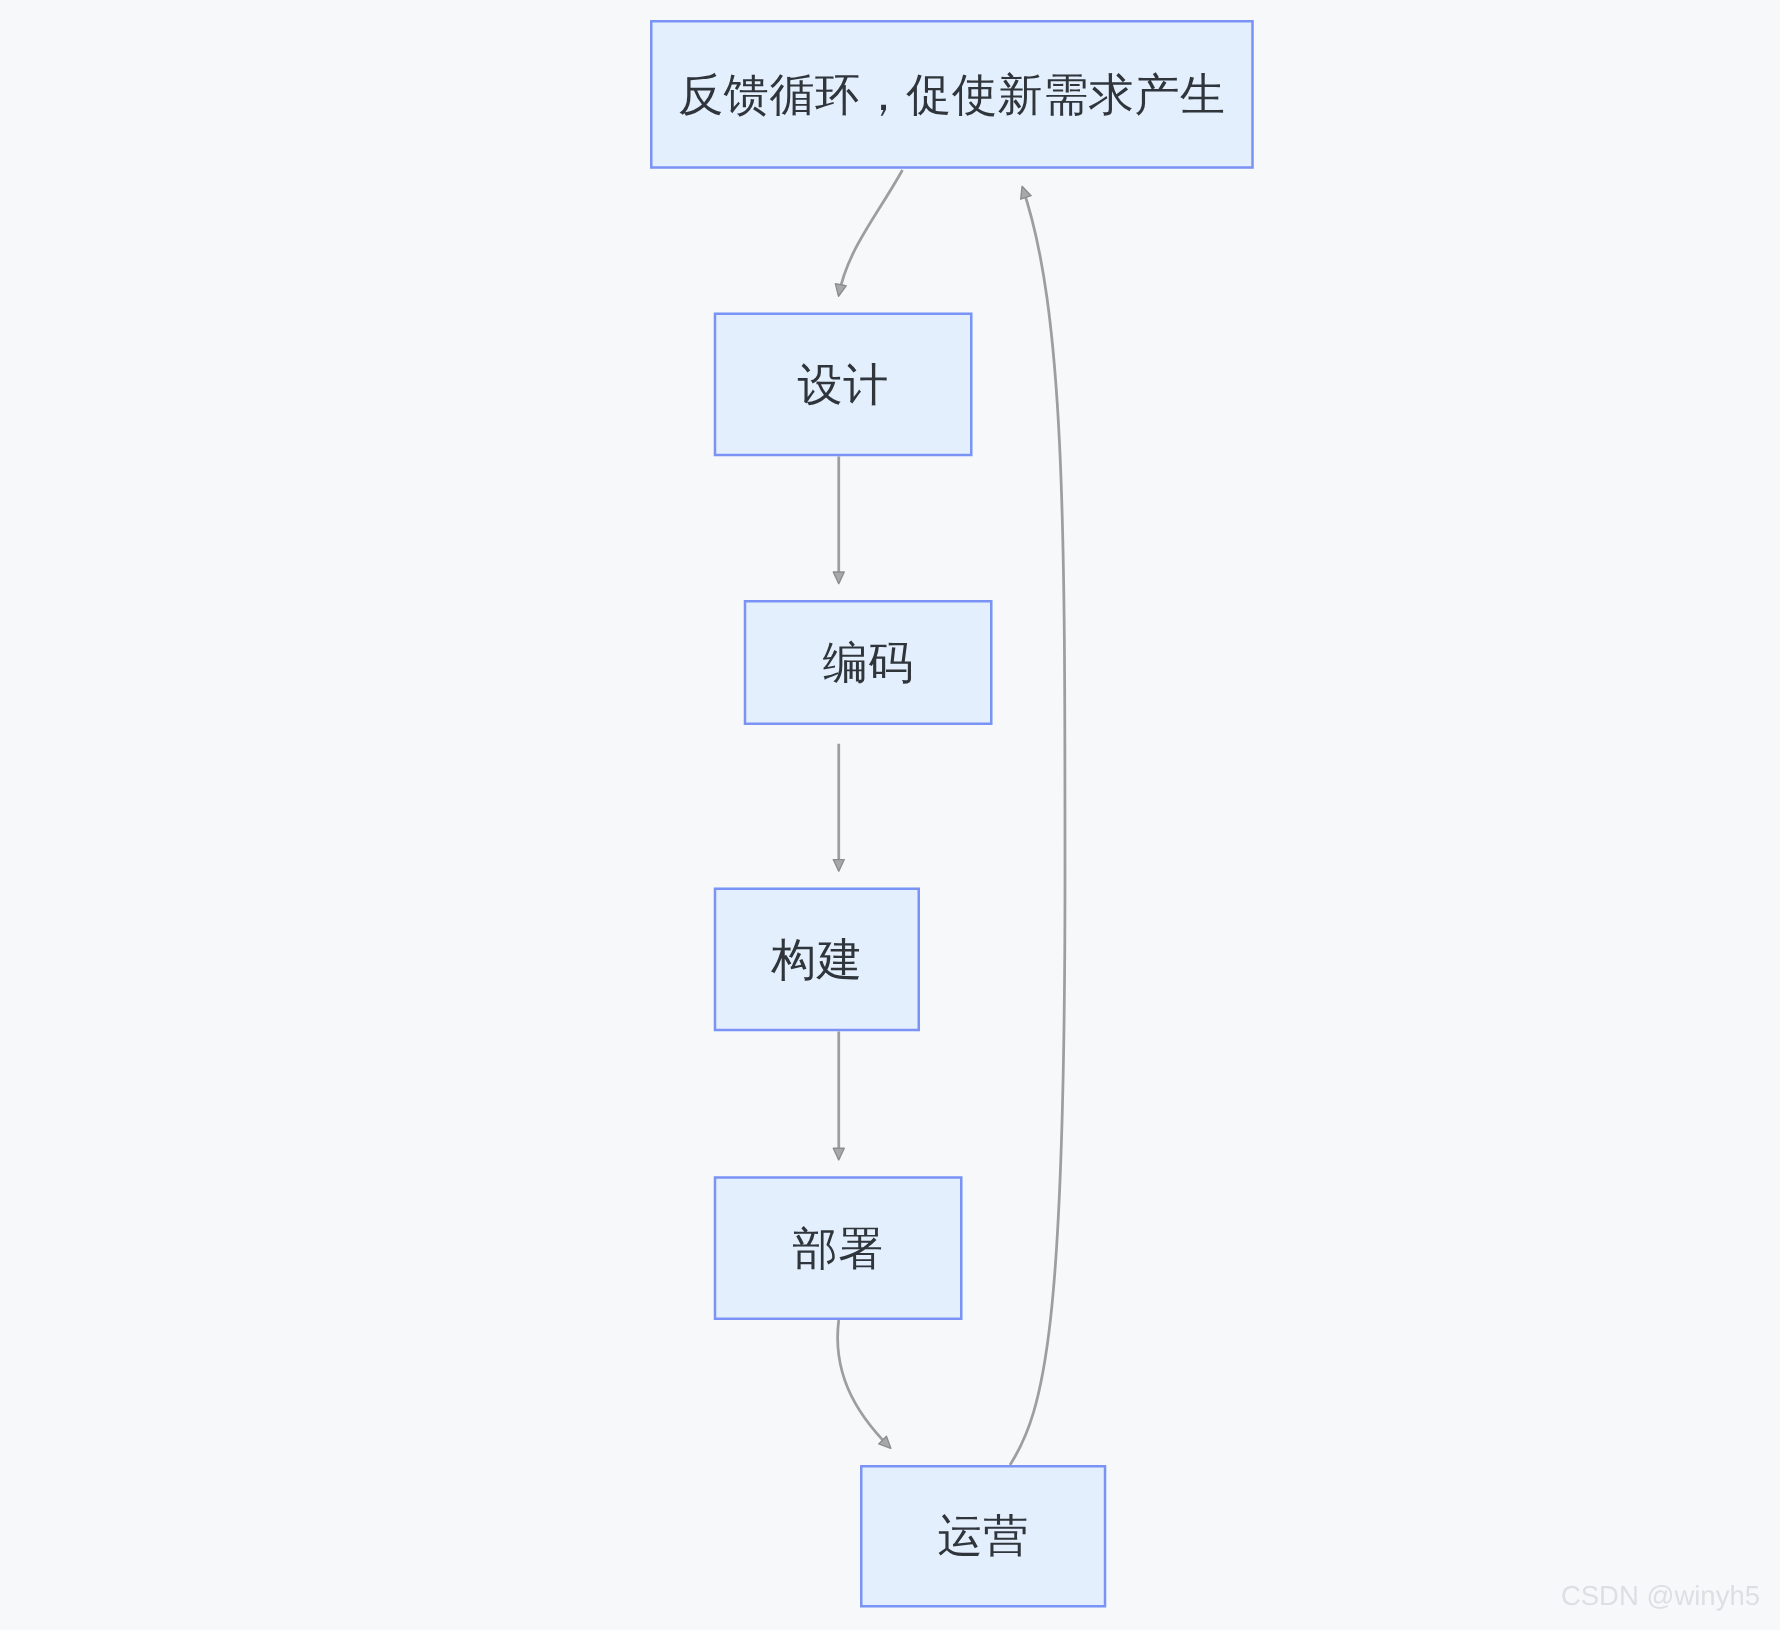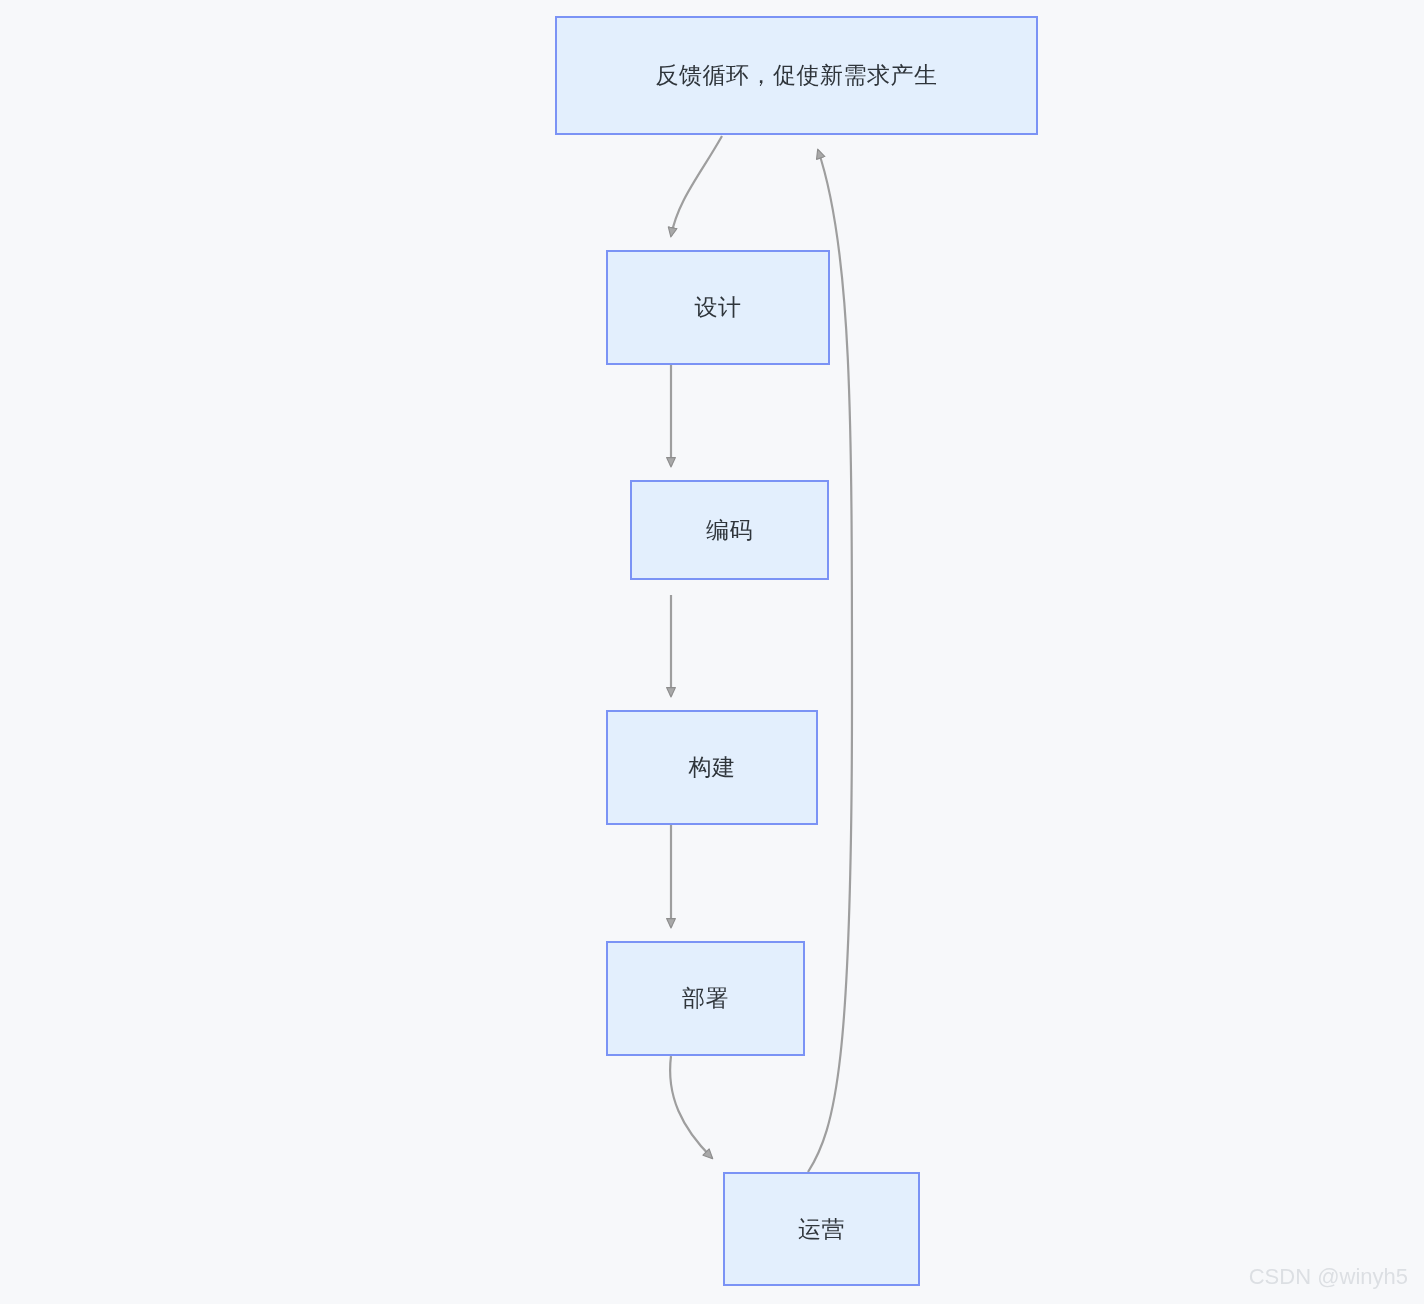--- a/index.html
+++ b/index.html
@@ -28,52 +28,51 @@
   }
   .node {
     position: absolute;
     box-sizing: border-box;
     background: #e3effd;
     border: 2px solid #7b93f5;
     display: flex;
     align-items: center;
     justify-content: center;
     color: #2f353b;
-    font-size: 23px;
+    font-size: 36px;
     line-height: 1;
     letter-spacing: 0.5px;
     white-space: nowrap;
-    margin-left: 35px;
   }
   .node-label {
     display: block;
   }
   #node-feedback {
     left: 520px;
     top: 16px;
     width: 483px;
     height: 119px;
   }
   #node-design {
     left: 571px;
     top: 250px;
-    width: 224px;
+    width: 207px;
     height: 115px;
     align-items: center;
   }
   #node-code {
     left: 595px;
     top: 480px;
     width: 199px;
     height: 100px;
   }
   #node-build {
     left: 571px;
     top: 710px;
-    width: 212px;
+    width: 165px;
     height: 115px;
   }
   #node-deploy {
     left: 571px;
     top: 941px;
     width: 199px;
     height: 115px;
   }
   #node-operate {
     left: 688px;

